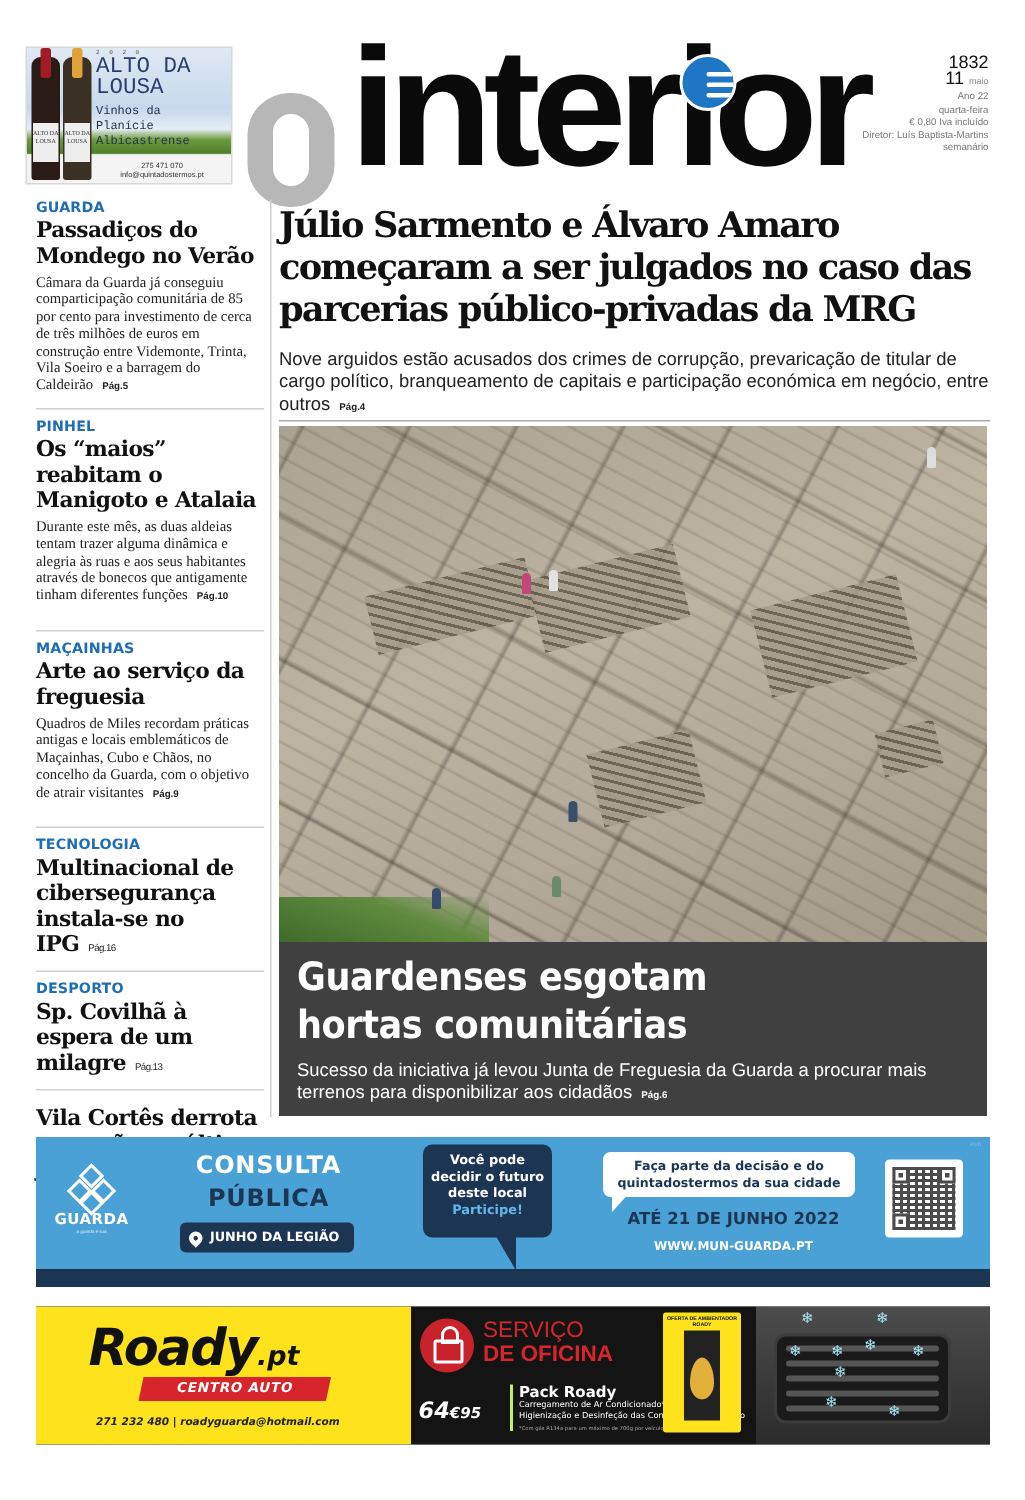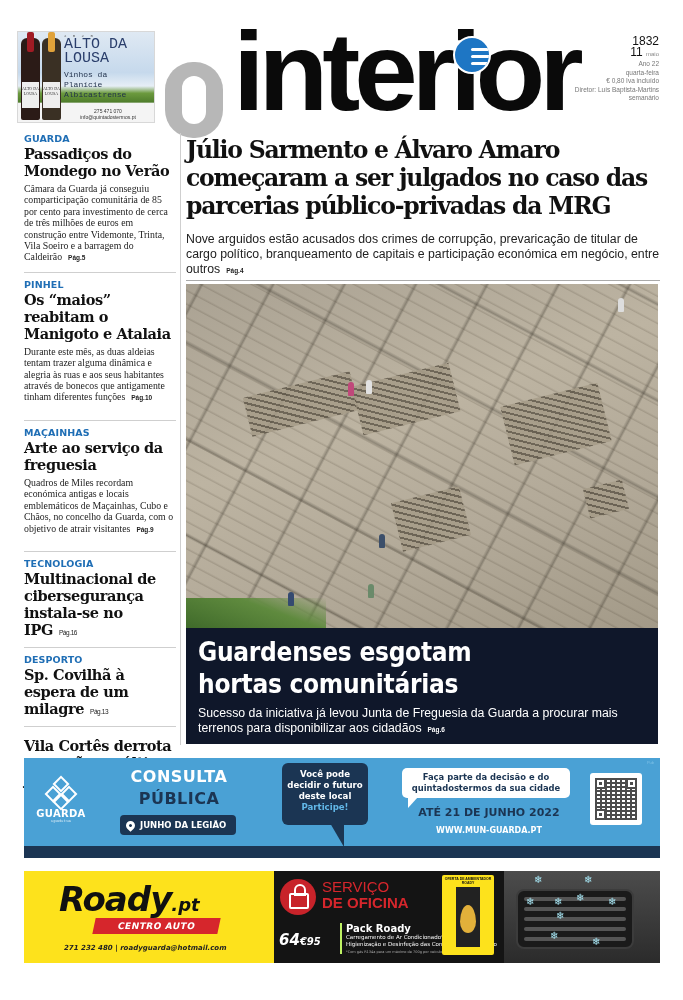--- a/index.html
+++ b/index.html
@@ -53,21 +53,21 @@
   .photo { position: absolute; left: 186px; top: 284px; width: 472px; height: 344px; overflow: hidden;
     background:
       repeating-linear-gradient(28deg, rgba(80,70,55,0.0) 0px, rgba(80,70,55,0.0) 9px, rgba(70,60,45,0.18) 10px, rgba(80,70,55,0.0) 12px),
       repeating-linear-gradient(-62deg, rgba(60,55,45,0.0) 0px, rgba(60,55,45,0.0) 58px, rgba(60,55,45,0.35) 60px, rgba(60,55,45,0.0) 63px),
       repeating-linear-gradient(28deg, rgba(60,55,45,0.0) 0px, rgba(60,55,45,0.0) 80px, rgba(60,55,45,0.35) 82px, rgba(60,55,45,0.0) 85px),
       linear-gradient(160deg, #aaa293 0%, #bdb4a2 40%, #b2a998 70%, #a39a88 100%); }
   .plot { position: absolute; background: repeating-linear-gradient(28deg, #5c5446 0 2px, #a49a86 2px 6px); opacity: 0.8; transform: rotate(-14deg); }
   .grass { position: absolute; left: 0; bottom: 0; width: 140px; height: 30px; background: linear-gradient(20deg, #3f6a2a 0%, #5f8a3e 60%, rgba(95,138,62,0) 100%); }
   .person { position: absolute; width: 6px; height: 14px; border-radius: 3px 3px 1px 1px; }
 
-  .green-box { position: absolute; left: 186px; top: 628px; width: 472px; height: 116px; background: #0f172a; padding: 8px 12px; }
+  .green-box { position: absolute; left: 186px; top: 628px; width: 472px; height: 116px; background: #404040; padding: 8px 12px; }
   .green-head { font-family: "DejaVu Sans", sans-serif; font-weight: bold; font-size: 26px; line-height: 32px; color: #fff; letter-spacing: -0.3px; transform: scaleX(0.9); transform-origin: left top; width: 520px; }
   .green-sub { font-family: "Liberation Sans", sans-serif; font-size: 12.3px; line-height: 14.8px; color: #fff; margin-top: 6px; }
   .green-sub .pag { color: #fff; }
 
   
   .consulta { position: absolute; left: 24px; top: 758px; width: 636px; height: 100px; background: #4aa1d5; overflow: hidden; }
   .consulta .bottom-bar { position: absolute; left: 0; bottom: 0; width: 100%; height: 12px; background: #1b3553; }
   .guarda-logo { position: absolute; left: 12px; top: 20px; width: 50px; text-align: center; color: #fff; }
   .guarda-logo .cube { width: 30px; height: 30px; margin: 0 auto; position: relative; }
   .guarda-logo .cube i { position: absolute; width: 12px; height: 12px; border: 2px solid #fff; transform: rotate(45deg); }
@@ -172,21 +172,21 @@
     <div class="s-body"><span>Câmara da Guarda já conseguiu comparticipação comunitária de 85 por cento para investimento de cerca de três milhões de euros em construção entre Videmonte, Trinta, Vila Soeiro e a barragem do Caldeirão</span><span class="pag">Pág.5</span></div>
   </div>
   <div class="story" style="padding-bottom:16px;">
     <div class="kicker">PINHEL</div>
     <div class="s-head">Os “maios” reabitam o Manigoto e Atalaia</div>
     <div class="s-body"><span>Durante este mês, as duas aldeias tentam trazer alguma dinâmica e alegria às ruas e aos seus habitantes através de bonecos que antigamente tinham diferentes funções</span><span class="pag">Pág.10</span></div>
   </div>
   <div class="story" style="padding-bottom:16px;">
     <div class="kicker">MAÇAINHAS</div>
     <div class="s-head">Arte ao serviço da freguesia</div>
-    <div class="s-body"><span>Quadros de Miles recordam económica antigas e locais emblemáticos de Maçainhas, Cubo e Chãos, no concelho da Guarda, com o objetivo de atrair visitantes</span><span class="pag">Pág.9</span></div>
+    <div class="s-body"><span>Quadros de Miles recordam práticas antigas e locais emblemáticos de Maçainhas, Cubo e Chãos, no concelho da Guarda, com o objetivo de atrair visitantes</span><span class="pag">Pág.9</span></div>
   </div>
   <div class="story">
     <div class="kicker">TECNOLOGIA</div>
     <div class="s-head"><span>Multinacional de cibersegurança instala-se no IPG</span><span class="pag inline">Pág.16</span></div>
   </div>
   <div class="story">
     <div class="kicker">DESPORTO</div>
     <div class="s-head"><span>Sp. Covilhã à espera de um milagre</span><span class="pag inline">Pág.13</span></div>
   </div>
   <div class="story" style="border-bottom:none; padding-top:4px;">

